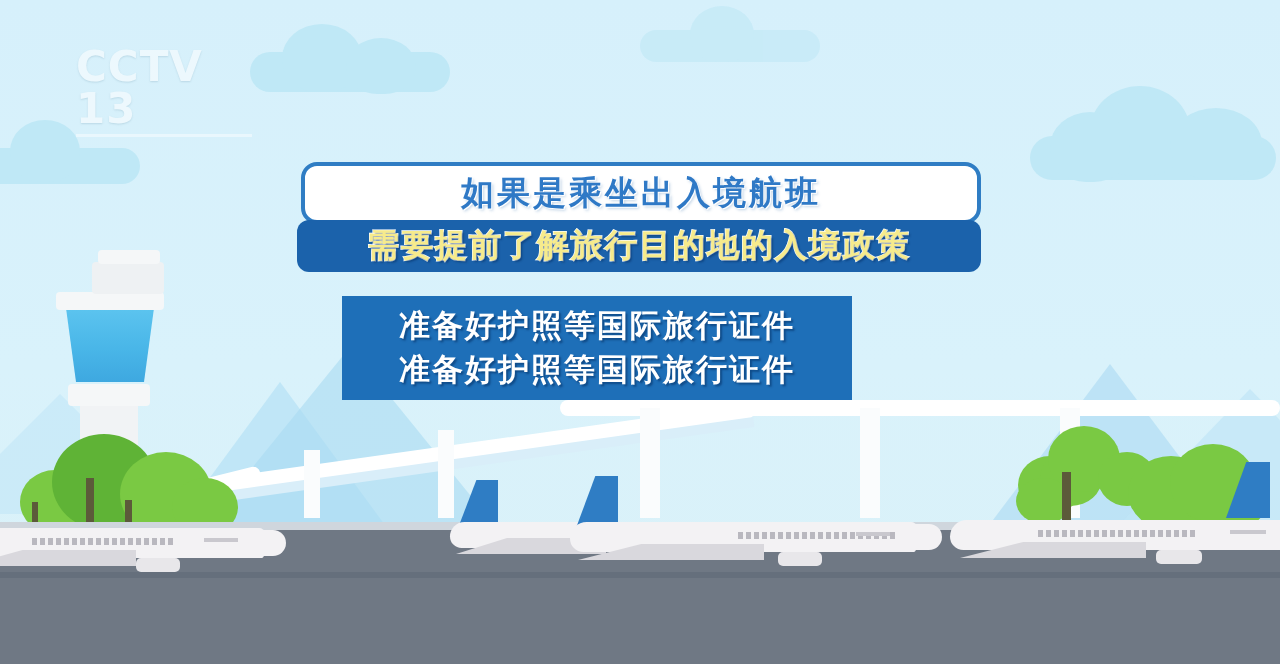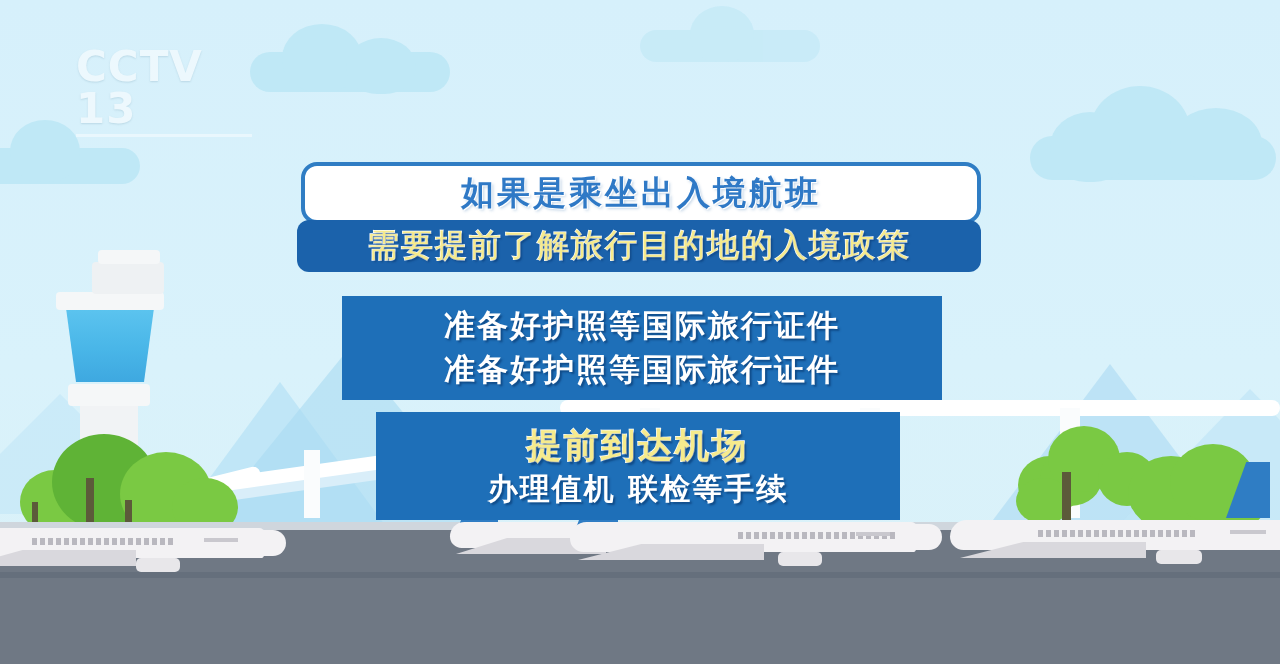--- a/index.html
+++ b/index.html
@@ -60,27 +60,27 @@
     font-size:33px; font-weight:700; color:#2f79c6; letter-spacing:3px;
     text-shadow:1px 1px 0 #ffffff, 2px 2px 3px rgba(120,160,200,.45);
   }
 
   #panel-blue1 {
     left:297px; top:180px; width:684px; height:52px;
     background:#1b62ab; border-radius:12px;
     display:flex; align-items:center; justify-content:center;
   }
   #panel-blue1 .t {
-    font-size:32px; font-weight:400; color:#f6eb8c; letter-spacing:2px;
+    font-size:32px; font-weight:700; color:#f6eb8c; letter-spacing:2px;
     -webkit-text-stroke:1.4px #ffffff; paint-order:stroke fill;
     text-shadow:2px 2px 2px rgba(0,40,90,.45);
   }
 
   #panel-blue2 {
-    left:342px; top:256px; width:600px; height:104px;
+    left:342px; top:256px; width:510px; height:104px;
     background:#1e6fb8;
     display:flex; flex-direction:column; align-items:center; justify-content:center;
     gap:2px;
   }
   #panel-blue2 .t {
     font-size:31px; font-weight:700; color:#ffffff; letter-spacing:2px;
     text-shadow:2px 2px 2px rgba(0,40,90,.5);
   }
 
   #panel-blue3 {
@@ -334,19 +334,15 @@
 
   <div class="panel" id="panel-blue1">
     <span class="t">需要提前了解旅行目的地的入境政策</span>
   </div>
 
   <div class="panel" id="panel-blue2">
     <span class="t">准备好护照等国际旅行证件</span>
     <span class="t">准备好护照等国际旅行证件</span>
   </div>
 
-  <div class="panel" id="panel-blue3">
-    <span class="ty">提前到达机场</span>
-    <span class="tw">办理值机 联检等手续</span>
-  </div>
 
 
 </div>
 
 </body></html>

